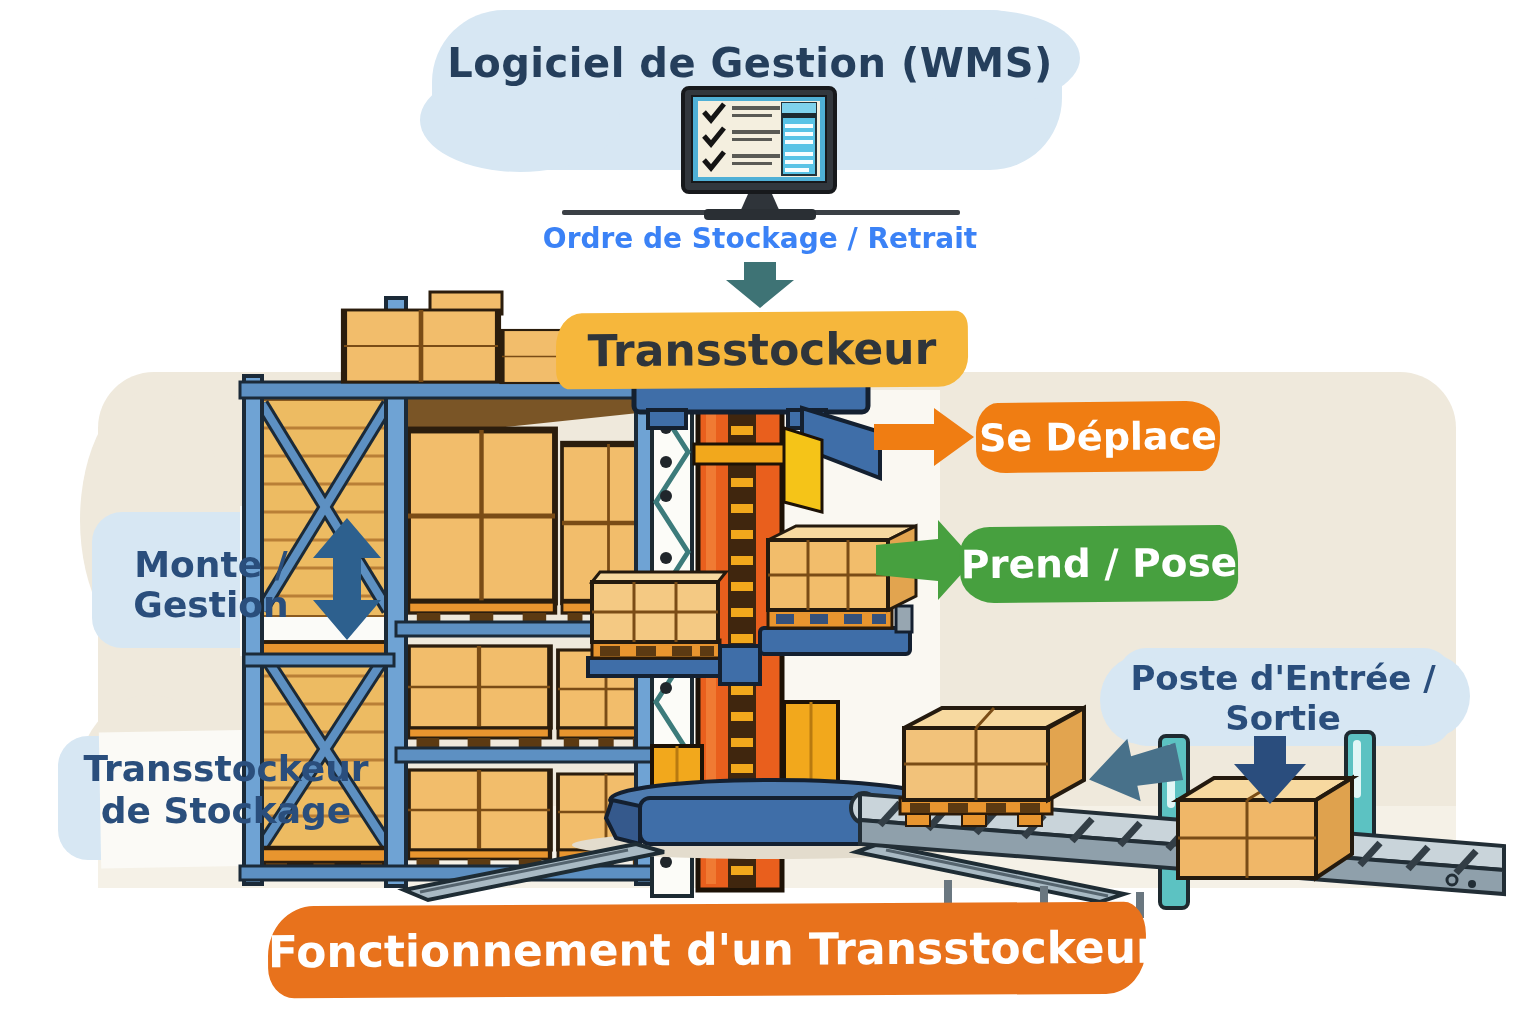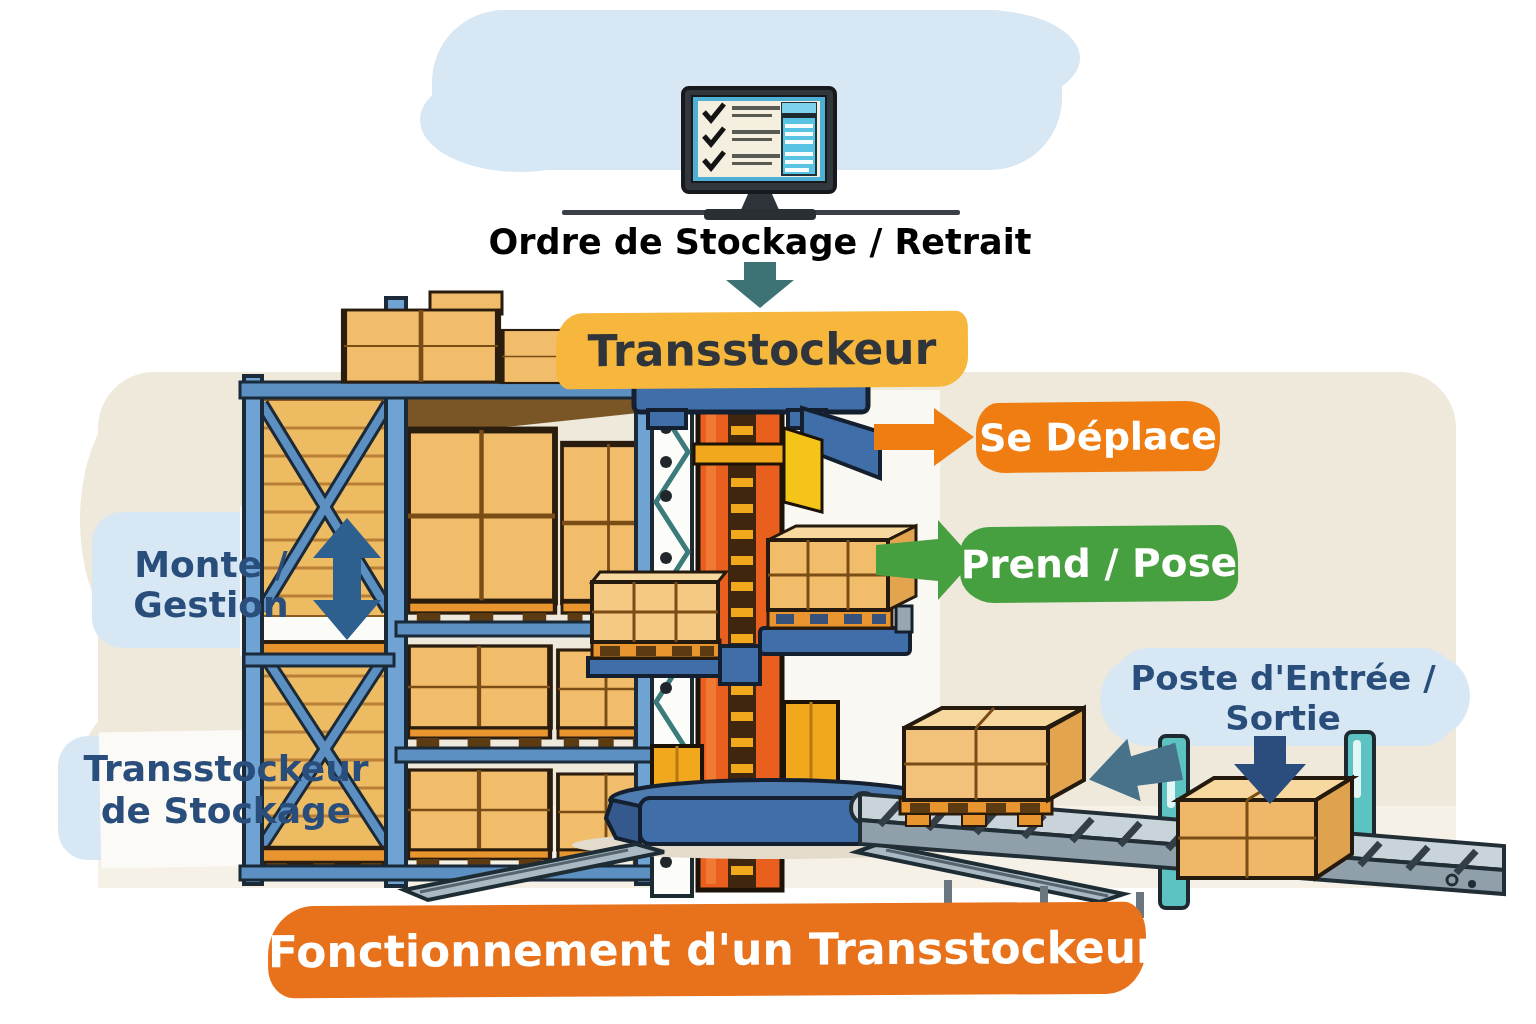--- a/index.html
+++ b/index.html
@@ -2,21 +2,21 @@
 <html><head>
 <meta charset="utf-8">
 <style>
   html,body{margin:0;padding:0;background:#ffffff;}
   .stage{position:relative;width:1536px;height:1024px;background:#ffffff;overflow:hidden;
          font-family:"DejaVu Sans","Liberation Sans",sans-serif;}
   .stage svg{position:absolute;left:0;top:0;}
   .lbl{position:absolute;font-weight:800;text-align:center;white-space:nowrap;}
   .navy{color:#2a4e7c;}
   .wms-title{left:430px;top:40px;width:640px;font-size:40px;color:#253f5c;letter-spacing:.5px;}
-  .order-label{left:478px;top:222px;width:564px;font-size:35px;color:#000000;}
+  .order-label{left:478px;top:222px;width:564px;font-size:28px;color:#3b82f6;}
   .crane-band{left:556px;top:312px;width:412px;height:76px;background:#f6b73c;
               border-radius:26px 12px 30px 14px / 34px 16px 30px 18px;transform:rotate(-.4deg);}
   .crane-band .txt{line-height:76px;font-size:44px;color:#2f353b;}
   .move-badge{left:976px;top:402px;width:244px;height:70px;background:#f07d12;
               border-radius:22px 34px 18px 30px / 30px 26px 34px 22px;transform:rotate(-.6deg);}
   .move-badge .txt{line-height:70px;font-size:38px;color:#ffffff;}
   .pick-badge{left:960px;top:526px;width:278px;height:76px;background:#47a03f;
               border-radius:30px 18px 26px 34px / 26px 34px 22px 30px;transform:rotate(-.5deg);}
   .pick-badge .txt{line-height:76px;font-size:39px;color:#ffffff;}
   .updown-label{left:96px;top:524px;width:230px;font-size:36px;line-height:40px;margin-top:21px;}
@@ -330,20 +330,21 @@
     <polygon points="347,518 381,558 361,558 361,600 381,600 347,640 313,600 333,600 333,558 313,558"></polygon>
   </g>
   <g fill="#2a4d7d">
     <polygon points="1254,736 1286,736 1286,764 1306,764 1270,804 1234,764 1254,764"></polygon>
   </g>
   <g fill="#48718a">
     <polygon points="1088,770 1134,738 1134,756 1180,752 1180,790 1134,786 1134,802" transform="rotate(-12 1134 770)"></polygon>
   </g>
 </svg>
 
+  <div class="lbl wms-title">Logiciel de Gestion (WMS)</div>
   <div class="lbl order-label">Ordre de Stockage / Retrait</div>
 
   <div class="badge crane-band">
     <div class="txt">Transstockeur</div>
   </div>
 
   <div class="badge move-badge">
     <div class="txt">Se Déplace</div>
   </div>
 

